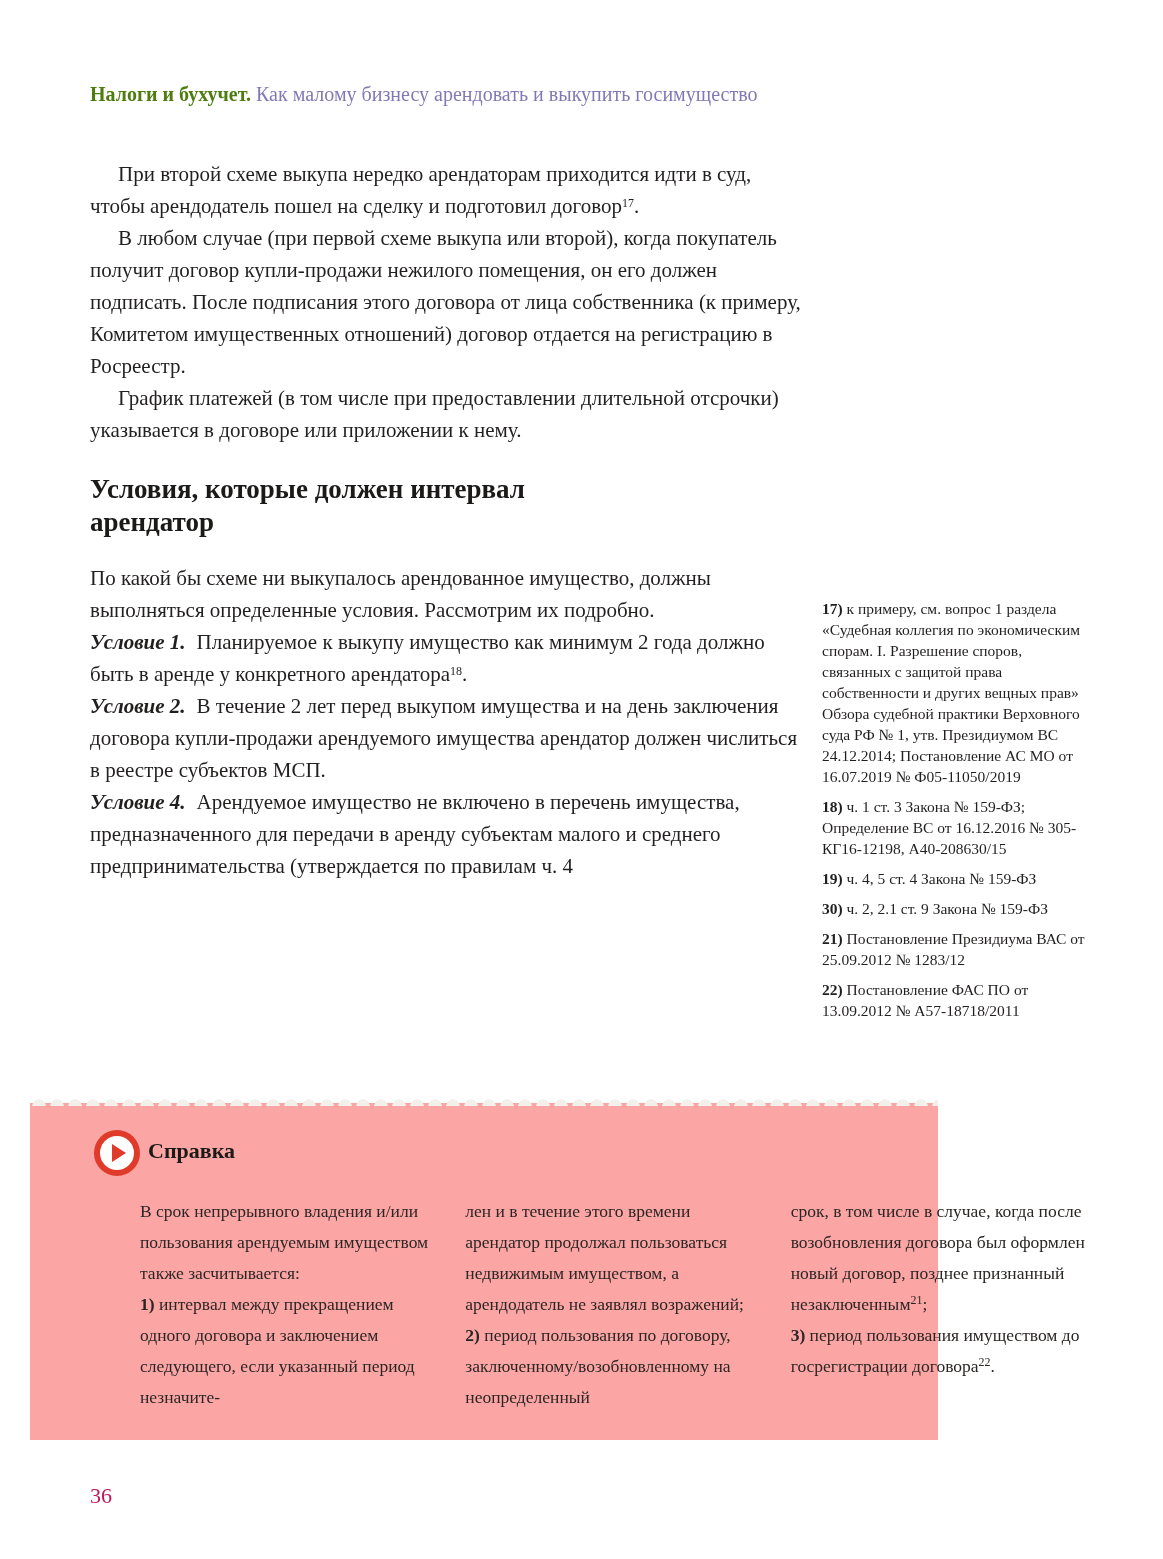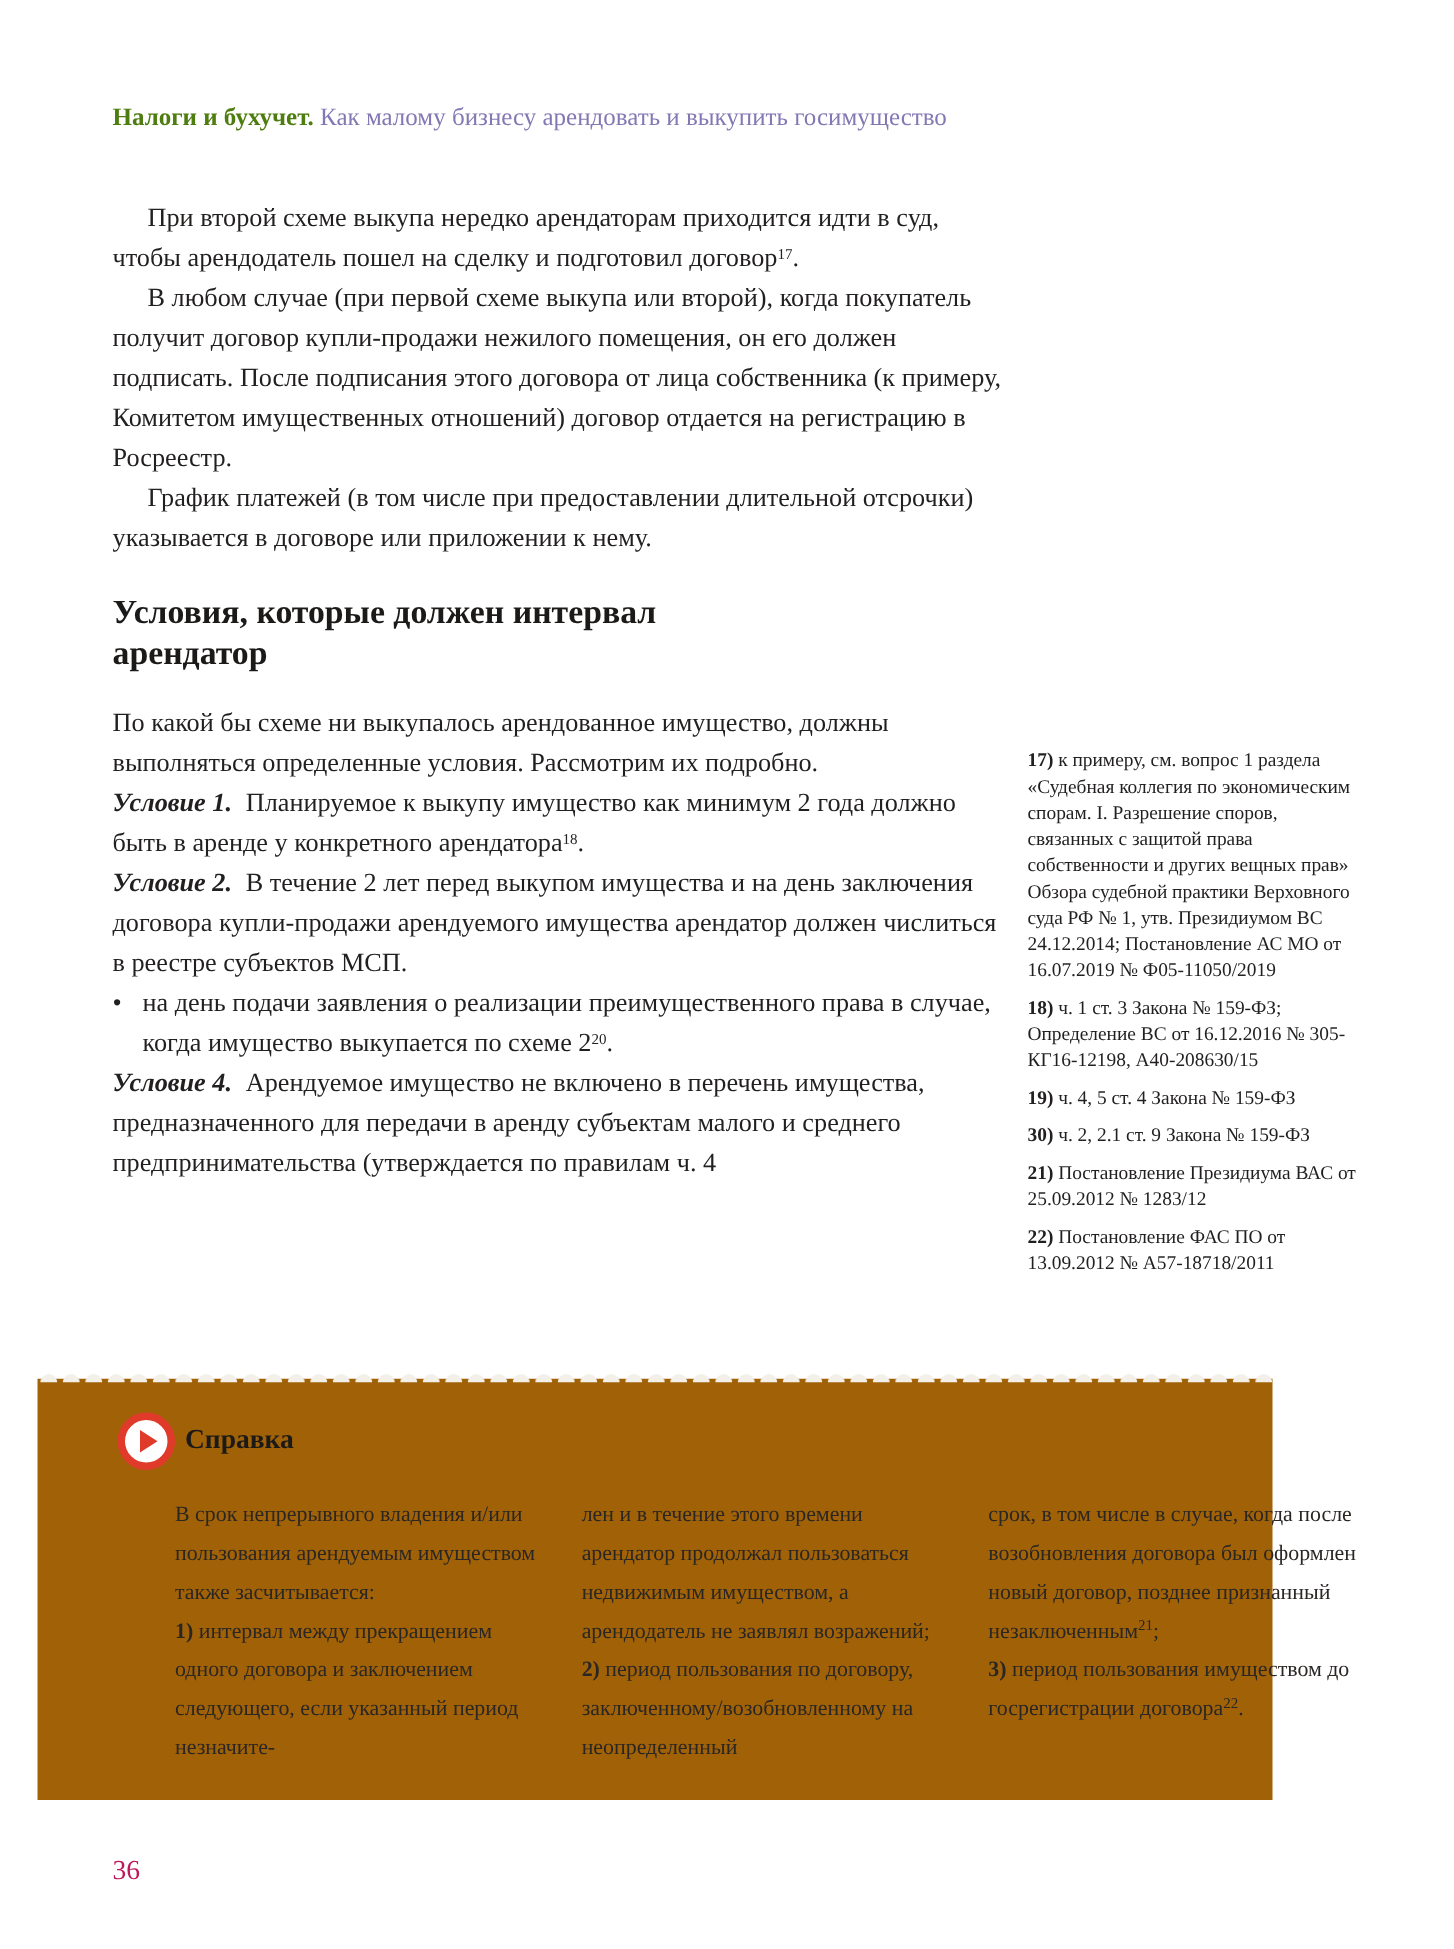--- a/index.html
+++ b/index.html
@@ -38,22 +38,22 @@
   
   .sidebar{
     position:absolute;left:822px;top:598px;width:268px;
     font-size:15.5px;line-height:21px;color:#221f1f;
   }
   .sidebar .fn{margin:0 0 9px 0;}
   .sidebar .fn-num{font-weight:bold;}
 
   
   .refbox{
-    position:absolute;left:30px;top:1103px;width:988px;height:337px;
-    background:#a16207;
+    position:absolute;left:30px;top:1103px;width:908px;height:337px;
+    background:#fca5a5;
   }
   .refbox::before{
     content:"";position:absolute;left:0;right:0;top:-7px;height:10px;
     background-image:radial-gradient(circle 7px at 9px 10px, #f3f0ea 6.4px, rgba(0,0,0,0) 7px);
     background-size:18px 10px;background-repeat:repeat-x;
   }
   .play-icon{
     position:absolute;left:64px;top:27px;width:34px;height:34px;
     border:6px solid #e03a2a;border-radius:50%;background:#ffffff;
   }
@@ -95,21 +95,20 @@
 
   <p class="cond">
     <span class="cond-label">Условие 1.</span><span>Планируемое к выкупу имущество как минимум 2 года должно быть в аренде у конкретного арендатора</span><sup class="fnref">18</sup><span>.</span>
   </p>
 
   <p class="cond">
     <span class="cond-label">Условие 2.</span><span>В течение 2 лет перед выкупом имущества и на день заключения договора купли-продажи арендуемого имущества арендатор должен числиться в реестре субъектов МСП.</span>
   </p>
 
   <ul class="cond-bullets">
-    <li><span class="bullet-glyph">•</span><span>на день подачи заявления о реализации преимущественного права в случае, когда имущество выкупается по схеме 2</span><sup class="fnref">20</sup><span>.</span></li>
   </ul>
 
   <p class="cond">
     <span class="cond-label">Условие 4.</span><span>Арендуемое имущество не включено в перечень имущества, предназначенного для передачи в аренду субъектам малого и среднего предпринимательства (утверждается по правилам ч. 4</span>
   </p>
 </div>
 
 <div class="sidebar">
   <p class="fn"><span class="fn-num">17)</span><span> к примеру, см. вопрос 1 раздела «Судебная коллегия по экономическим спорам. I. Разрешение споров, связанных с защитой права собственности и других вещных прав» Обзора судебной практики Верховного суда РФ № 1, утв. Президиумом ВС 24.12.2014; Постановление АС МО от 16.07.2019 № Ф05-11050/2019</span></p>
   <p class="fn"><span class="fn-num">18)</span><span> ч. 1 ст. 3 Закона № 159-ФЗ; Определение ВС от 16.12.2016 № 305-КГ16-12198, А40-208630/15</span></p>

